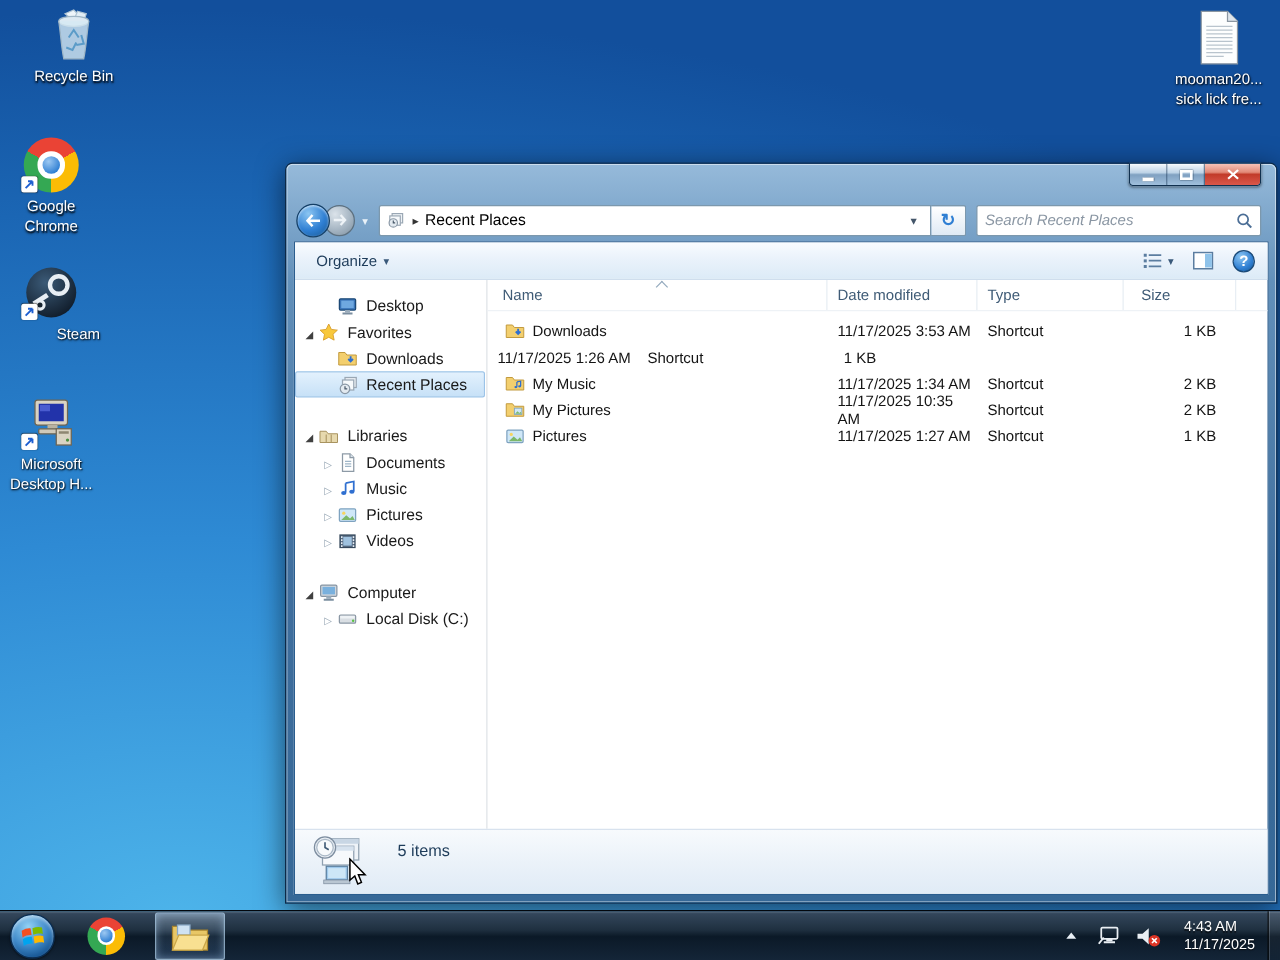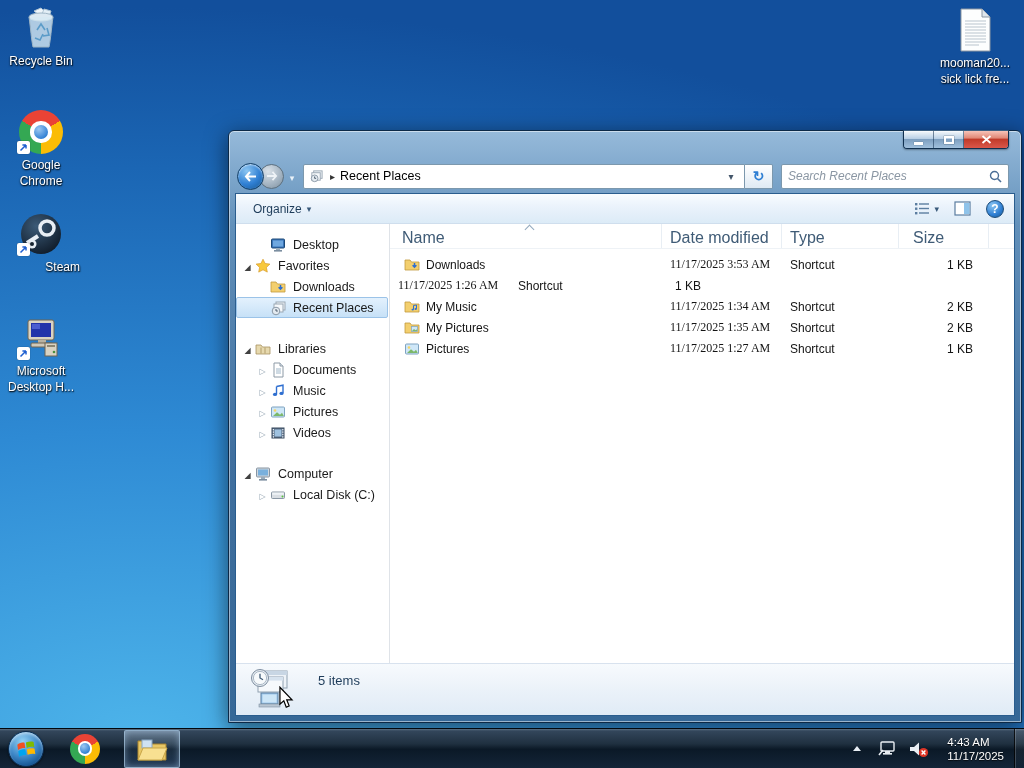--- a/index.html
+++ b/index.html
@@ -79,32 +79,32 @@
   .exp.open::before   { content:"\25E2"; font-size:8px; color:#404040; }
   .exp.closed::before { content:"\25B7"; font-size:8px; color:#95a5b3; }
   .nav-item .nico { width:18px; height:16px; flex:none; margin-right:5px; display:flex; align-items:center; }
   .nav-item.child-leaf { padding-left:34px; }
   .nav-item.child-exp  { padding-left:19px; }
   .nav-item.selected { background:linear-gradient(180deg,#e3f1fd,#c7e1f7); border:1px solid #9bc3e8; border-radius:2px;
                        width:152px; padding-left:33px; }
   .nav-gap { height:20px; }
 
   .filearea { flex:1; display:flex; flex-direction:column; min-width:0; }
-  .colheaders { height:25px; flex:none; display:flex; border-bottom:1px solid #eef2f6; font-size:16px; color:#3f5b76; }
+  .colheaders { height:25px; flex:none; display:flex; border-bottom:1px solid #eef2f6; font-size:12px; color:#3f5b76; }
   .col { padding:5px 0 0 8px; border-right:1px solid #e8eef4; position:relative; }
   .col-name { width:272px; padding-left:12px; }
   .col-date { width:120px; }
   .col-type { width:117px; }
   .col-size { width:90px; padding-left:14px; }
   .sort-caret { position:absolute; top:2px; left:50%; width:7px; height:7px;
                 border-left:1px solid #93a9bd; border-top:1px solid #93a9bd; transform:rotate(45deg); }
   .filerows { padding-top:5px; font-size:12px; color:#141414; }
   .frow { height:21px; display:flex; align-items:center; }
   .fcell-name { width:272px; display:flex; align-items:center; gap:6px; padding-left:14px; }
-  .fcell-date { width:120px; padding-left:8px;font-family:Liberation Serif, serif; }
+  .fcell-date { width:120px; padding-left:8px; }
   .fcell-type { width:117px; padding-left:8px; }
   .fcell-size { width:90px; text-align:right; padding-right:16px; }
   .fi { width:16px; height:16px; flex:none; }
 
   .details { height:52px; flex:none; border-top:1px solid #d8e2ee;
              background:linear-gradient(180deg,#f7fafd 0%, #ebf2f9 50%, #e0ebf6 100%);
              position:relative; font-size:13px; color:#1e3c5a; }
   .details .big-icon { position:absolute; left:12px; top:4px; }
   .details .items-text { position:absolute; left:82px; top:9px; }
   .cursor { position:absolute; left:42px; top:22px; z-index:5; }
@@ -127,21 +127,21 @@
   .tray-ico { margin-right:12px; display:flex; align-items:center; }
   .clock { text-align:left; color:#fff; font-size:11.5px; line-height:14px; margin:0 10px 0 6px;
            text-shadow:0 1px 1px rgba(0,0,0,.75); }
   .show-desktop { width:10px; height:100%; border-left:1px solid rgba(0,0,0,.8);
                   box-shadow: inset 1px 0 0 rgba(255,255,255,.18);
                   background:linear-gradient(180deg, rgba(255,255,255,.10), rgba(0,0,0,.06)); }
 </style>
 </head>
 <body>
 
-<div class="desk-icon" style="left:2px; top:6px;">
+<div class="desk-icon" style="left:20px; top:6px;">
   <span class="ico">
     <svg width="44" height="44" viewBox="0 0 44 44">
       <path d="M15 5 l7 -3 4 4 -6 3z" fill="#eef5fa" stroke="#b0c5d4" stroke-width="1"></path>
       <path d="M25 3 l7 2 -2 6 -7 -3z" fill="#e2eef6" stroke="#b0c5d4" stroke-width="1"></path>
       <ellipse cx="22" cy="11" rx="12" ry="4" fill="#dce9f2" stroke="#9fb6c6"></ellipse>
       <path d="M10 11 C12 25 12 31 14 41 L30 41 C32 31 32 25 34 11" fill="rgba(214,232,243,.8)" stroke="#9fb6c6"></path>
       <path d="M18 24 l4 -6 4 6 M24 28 l-3 6 -5 -2 M28 22 l2 7 -6 1" stroke="#5b9bc8" stroke-width="1.6" fill="none"></path>
     </svg>
   </span>
   <span>Recycle Bin</span>
@@ -494,21 +494,21 @@
           </div>
           <div class="frow">
             <span class="fcell-name">
               <svg class="fi" viewBox="0 0 16 16">
                   <path d="M1 3 h5 l1.5 2 H15 v8 H1z" fill="#f3cf6e" stroke="#c29a3e" stroke-width=".8"></path>
                   <rect x="7.5" y="6.5" width="6" height="5" fill="#cfe7f8" stroke="#7fa3c0" stroke-width=".7"></rect>
                   <path d="M8 11 l2 -2 1.5 1.3 1 -1 .8 1.7z" fill="#7cb86a"></path>
                 </svg>
               <span>My Pictures</span>
             </span>
-            <span class="fcell-date">11/17/2025 1:35 AM</span>
+            <span class="fcell-date">11/17/2025 10:35 AM</span>
             <span class="fcell-type">Shortcut</span>
             <span class="fcell-size">2 KB</span>
           </div>
           <div class="frow">
             <span class="fcell-name">
               <svg class="fi" viewBox="0 0 16 16">
                   <rect x="1.5" y="3" width="13" height="10" rx="1" fill="#cfe7f8" stroke="#7fa3c0"></rect>
                   <circle cx="5" cy="6.5" r="1.3" fill="#f7d561"></circle>
                   <path d="M3 12 L7 8.2 l3 2.6 2 -2 1.8 3.2z" fill="#7cb86a"></path>
                 </svg>

